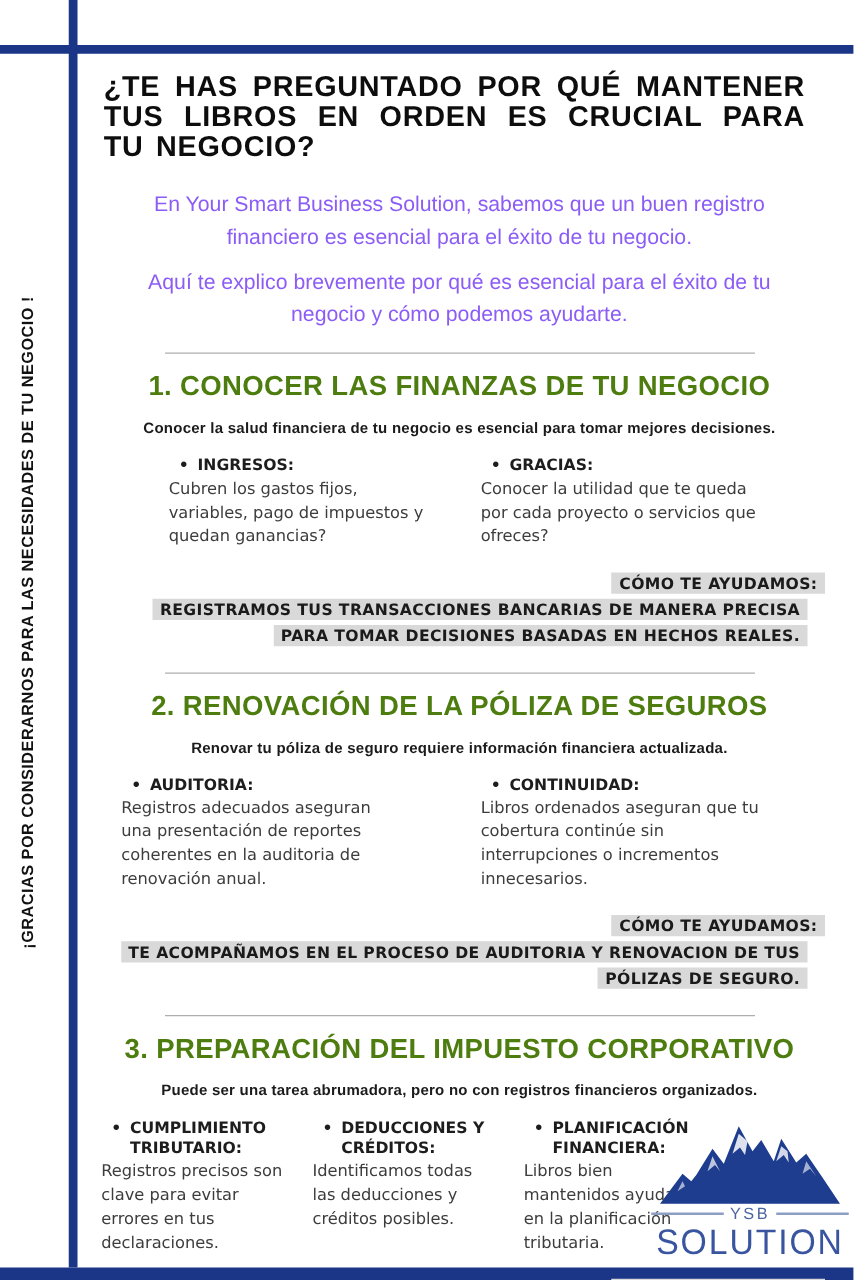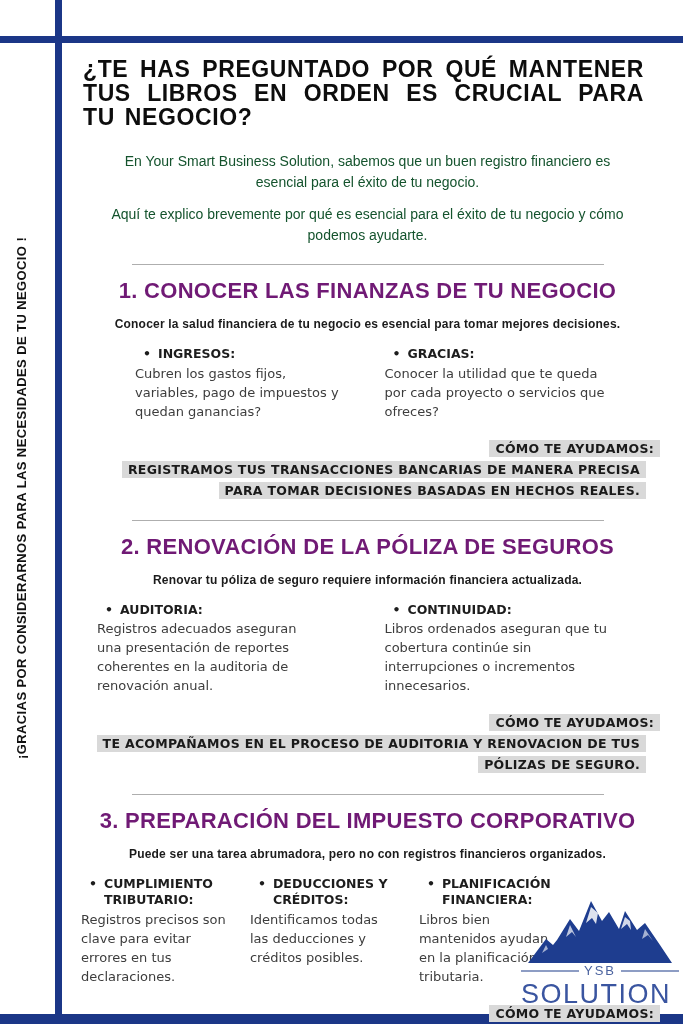--- a/index.html
+++ b/index.html
@@ -62,41 +62,41 @@
     line-height: 1.05;
     letter-spacing: 0.6px;
     word-spacing: 3px;
     color: #0d0d0d;
     text-align: justify;
     text-justify: inter-word;
   }
 
   .intro {
     margin: 22px 28px 0 28px;
-    font-size: 14px;
+    font-size: 17px;
     line-height: 1.5;
     text-align: center;
-    color: #14532d;
+    color: #8b5cf6;
   }
   .intro + .intro { margin-top: 11px; }
 
   .divider {
     border: none;
     border-top: 1px solid #aeaeae;
     width: 472px;
     margin: 18px auto 0 auto;
   }
 
   .section-title {
     margin: 13px 0 0 0;
     font-size: 22px;
     font-weight: 800;
     letter-spacing: 0.3px;
     text-align: center;
-    color: #701a75;
+    color: #4d7c0f;
   }
 
   .section-sub {
     margin: 13px 0 0 0;
     font-size: 12px;
     font-weight: bold;
     text-align: center;
     color: #1b1b1b;
     letter-spacing: 0.2px;
   }
@@ -140,21 +140,21 @@
     letter-spacing: 0.3px;
     -webkit-box-decoration-break: clone;
     box-decoration-break: clone;
   }
 
   
   .logo {
     position: absolute;
     right: 4px; bottom: 14px;
     width: 158px;
-    text-align: left;
+    text-align: center;
   }
   .logo svg { display: block; margin: 0 auto; }
   .ysb-row {
     display: flex;
     align-items: center;
     margin-top: -2px;
   }
   .ysb-row .rule { flex: 1; height: 2px; background: #8d9dc4; }
   .ysb-row .ysb {
     padding: 0 5px;

